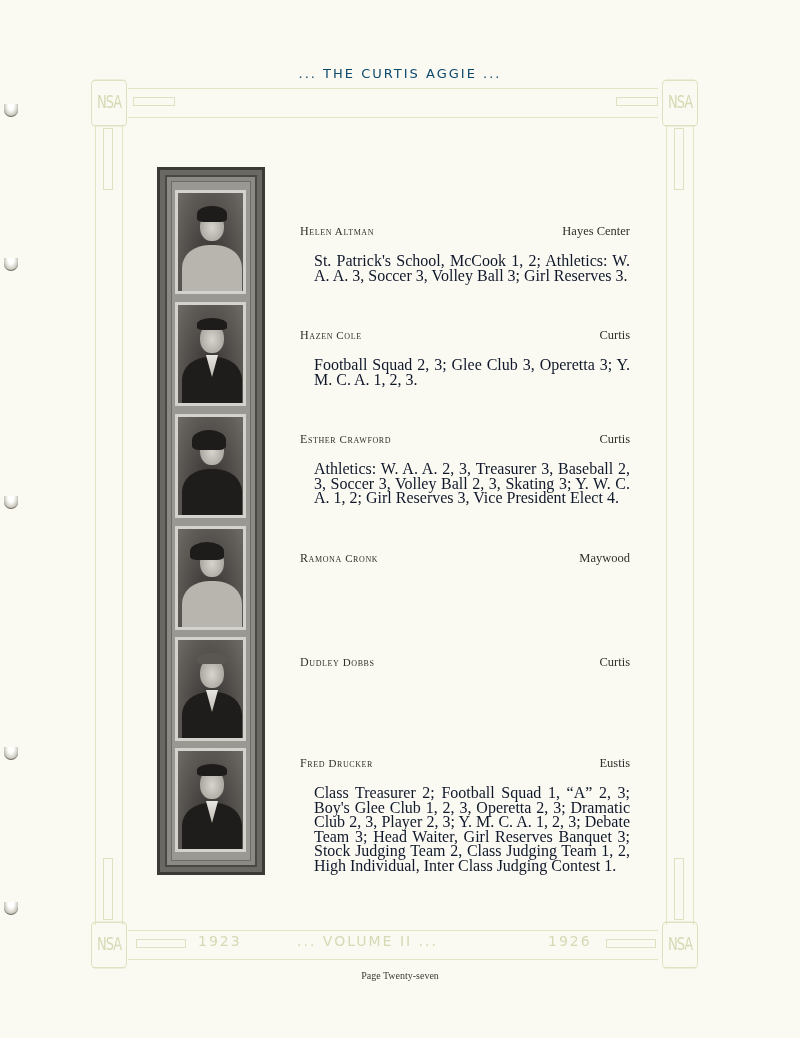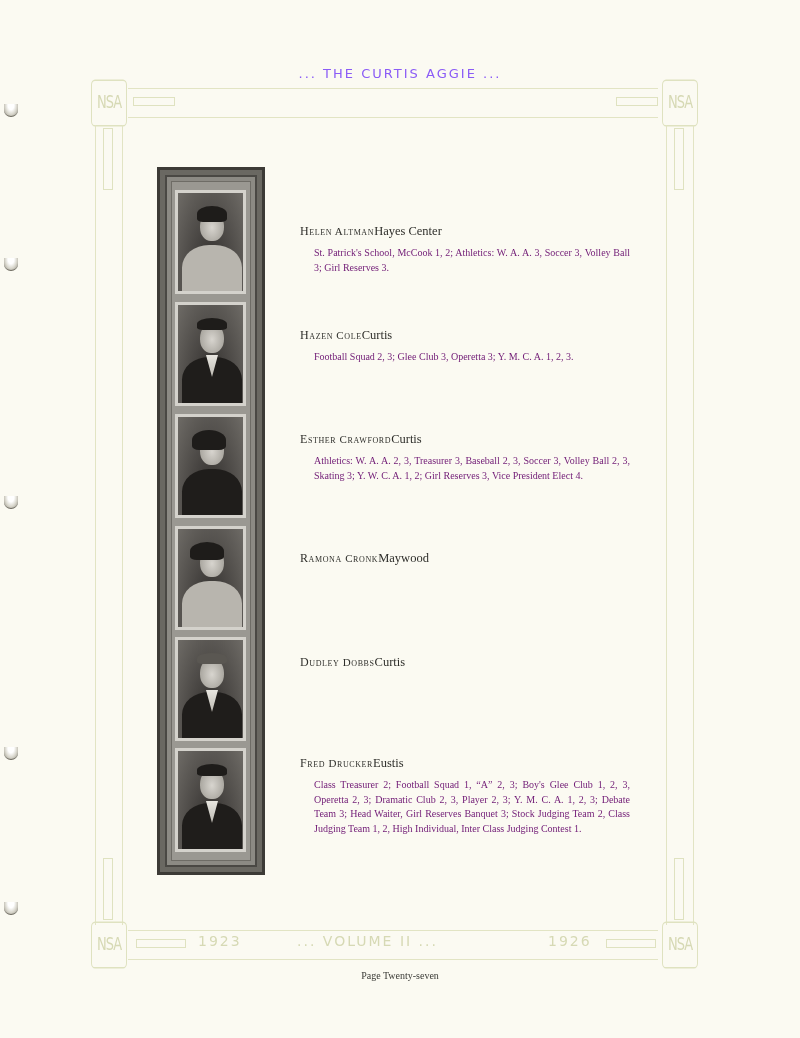--- a/index.html
+++ b/index.html
@@ -11,21 +11,21 @@
   }
   .hole {
     position: absolute; left: 4px; width: 14px; height: 12px;
     border-radius: 0 0 8px 8px;
     background: radial-gradient(ellipse at 50% 10%, #ffffff 30%, #d8d6cc 60%, #8d8a80 100%);
     border-bottom: 1px solid #6d6a60;
   }
   .running-title {
     position: absolute; top: 66px; left: 0; width: 800px; text-align: center;
     font-family: "DejaVu Sans", sans-serif; font-size: 13px; letter-spacing: 2px;
-    color: #8b5cf6;
+    color: #0c4a6e;
   }
   .nsa-box {
     position: absolute; width: 34px; height: 34px;
     border: 1.5px solid #dfe2c0; border-radius: 4px;
     font-family: "DejaVu Sans", sans-serif; font-size: 13px; color: #d6d9b4;
     text-align: center; line-height: 34px; letter-spacing: -1px; transform: scaleY(1.3);
   }
   .bar-h { position: absolute; height: 28px; border: 1.5px solid #e2e4c4; border-left: 0; border-right: 0; }
   .slot-h { position: absolute; height: 7px; border: 1.5px solid #dfe2c0; }
   .pillar { position: absolute; width: 26px; border: 1.5px solid #e2e4c4; border-top: 0; border-bottom: 0; }
@@ -73,29 +73,29 @@
     border-radius: 45% 45% 0 0; background: #1f1d1b;
   }
   .photo.light .body { background: #b8b5ae; }
   .photo .collar {
     position: absolute; left: 28px; top: 50px; width: 12px; height: 22px;
     background: linear-gradient(#e8e6e0, #bdbab3);
     clip-path: polygon(0 0, 100% 0, 50% 100%);
   }
   
   .entry { position: absolute; left: 300px; width: 330px; }
-  .entry-head { display: flex; align-items: baseline; height: 16px; }
+  .entry-head { display: flex; justify-content: space-between; align-items: baseline; height: 16px; }
   .entry-name {
     font-size: 11px; font-variant: small-caps; letter-spacing: 0.6px; color: #2f2f2b;
   }
   .entry-name::first-letter { font-size: 12px; }
   .entry-town { font-size: 12.5px; color: #2f2f2b; }
   .entry-body {
-    margin-left: 14px; font-size: 10px; line-height: 14.5px;
-    text-align: justify; color: #701a75; margin-top: 6px;
+    margin-left: 14px; font-size: 16px; line-height: 14.5px;
+    text-align: justify; color: #0f172a; margin-top: 14px;
   }
 </style>
 </head>
 <body>
 
 <div class="hole" style="top:104px;"></div>
 <div class="hole" style="top:258px;"></div>
 <div class="hole" style="top:496px;"></div>
 <div class="hole" style="top:747px;"></div>
 <div class="hole" style="top:902px;"></div>

